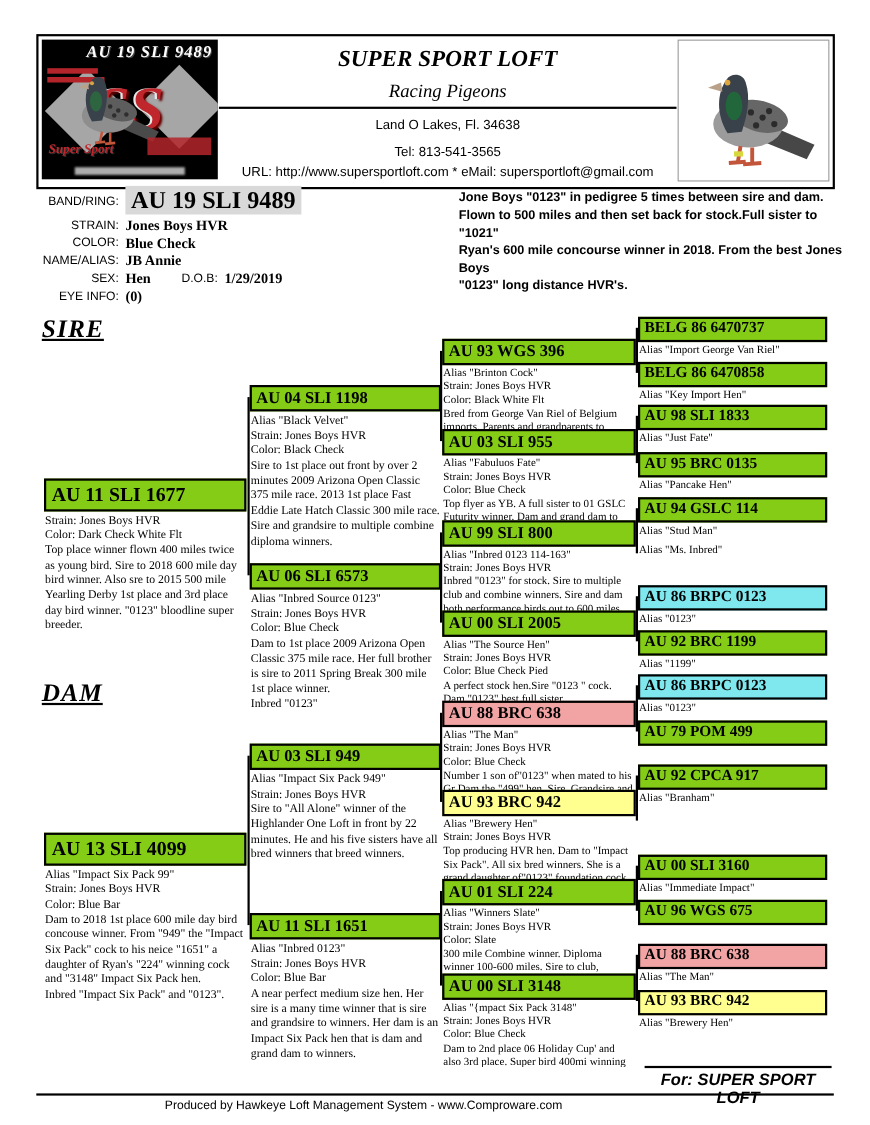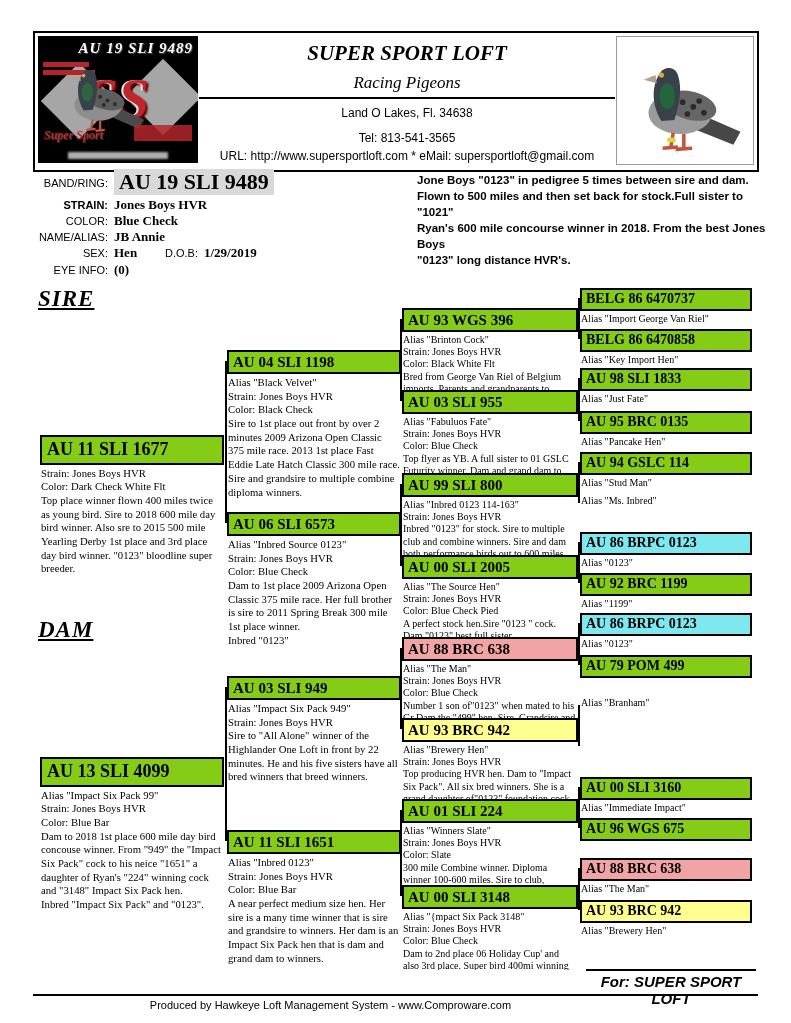--- a/index.html
+++ b/index.html
@@ -123,21 +123,21 @@
         <circle cx="30" cy="28" r="2.2" fill="#e0a43c"></circle>
         <path d="M40,77 L38,89 M49,78 L49,90" stroke="#c2553a" stroke-width="3" fill="none"></path>
         <path d="M31,90 L44,89 M42,91 L56,90" stroke="#c2553a" stroke-width="3" fill="none"></path>
         <rect x="35" y="81" width="7" height="4" fill="#d8d83e"></rect>
       </svg>
     </div>
   </div>
 
   <div class="lbl" style="top:177px;">BAND/RING:</div>
   <div class="band-val" style="background: rgb(217, 217, 217);">AU 19 SLI 9489</div>
-  <div class="lbl" style="top:199px;font-weight:bold;">STRAIN:</div>
+  <div class="lbl" style="top:199px;">STRAIN:</div>
   <div class="val" style="left:114px;top:197px;">Jones Boys HVR</div>
   <div class="lbl" style="top:215px;">COLOR:</div>
   <div class="val" style="left:114px;top:213px;text-align:center;">Blue Check</div>
   <div class="lbl" style="top:231px;">NAME/ALIAS:</div>
   <div class="val" style="left:114px;top:229px;">JB Annie</div>
   <div class="lbl" style="top:247px;">SEX:</div>
   <div class="val" style="left:114px;top:245px;">Hen</div>
   <div class="lbl" style="left:130px;width:68px;top:247px;">D.O.B:</div>
   <div class="val" style="left:204px;top:245px;">1/29/2019</div>
   <div class="lbl" style="top:264px;">EYE INFO:</div>
@@ -284,20 +284,21 @@
   </div>
   <div class="pbox gen4" style="left:580px;top:613px;width:172px;">
     <div class="pbox-header" style="background: rgb(127, 232, 239);">AU 86 BRPC 0123</div>
     <div class="pbox-body">Alias "0123"</div>
   </div>
   <div class="pbox gen4" style="left:580px;top:655px;width:172px;">
     <div class="pbox-header">AU 79 POM 499</div>
     <div class="pbox-body"></div>
   </div>
   <div class="pbox gen4" style="left:580px;top:695px;width:172px;">
+    <div class="pbox-header">AU 92 CPCA 917</div>
     <div class="pbox-body">Alias "Branham"</div>
   </div>
   <div class="pbox gen4" style="left:580px;top:777px;width:172px;">
     <div class="pbox-header">AU 00 SLI 3160</div>
     <div class="pbox-body">Alias "Immediate Impact"</div>
   </div>
   <div class="pbox gen4" style="left:580px;top:818px;width:172px;">
     <div class="pbox-header">AU 96 WGS 675</div>
     <div class="pbox-body"></div>
   </div>

